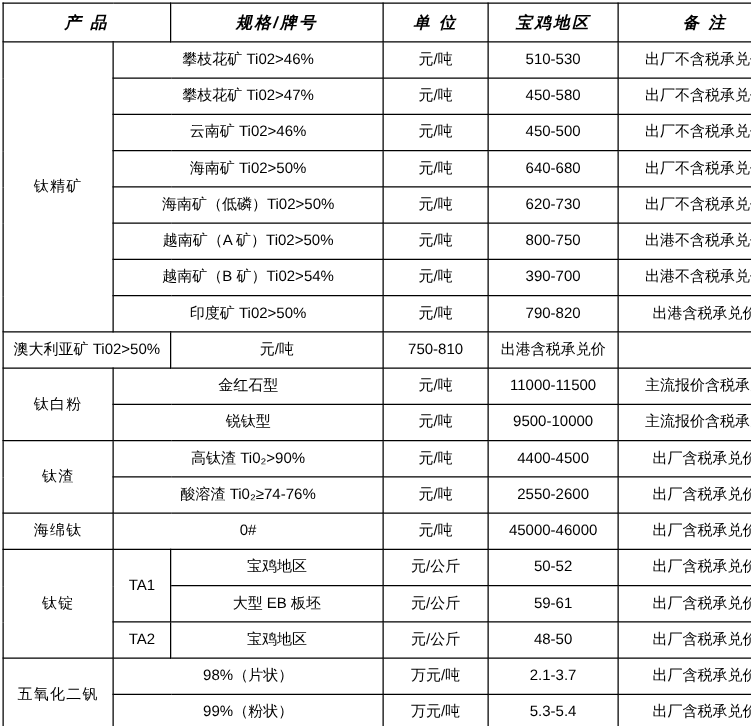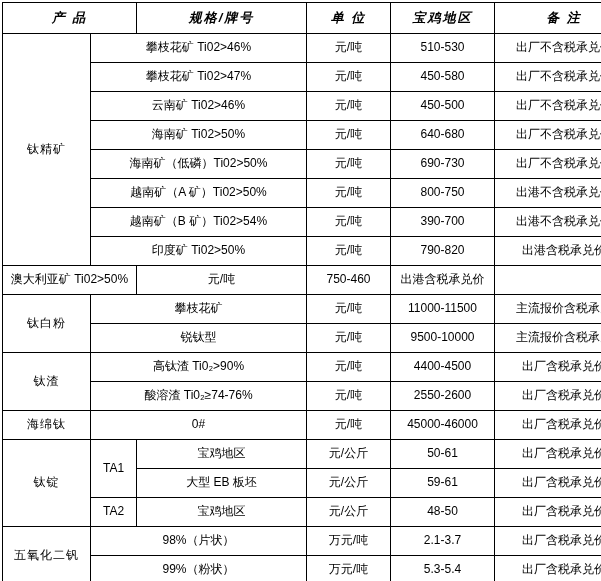--- a/index.html
+++ b/index.html
@@ -100,21 +100,21 @@
       </tr>
       <tr>
         <td class="spec" colspan="2">海南矿 Ti02&gt;50%</td>
         <td class="unit">元/吨</td>
         <td class="price">640-680</td>
         <td class="note">出厂不含税承兑价</td>
       </tr>
       <tr>
         <td class="spec" colspan="2">海南矿（低磷）Ti02&gt;50%</td>
         <td class="unit">元/吨</td>
-        <td class="price">690-730</td>
+        <td class="price">620-730</td>
         <td class="note">出厂不含税承兑价</td>
       </tr>
       <tr>
         <td class="spec" colspan="2">越南矿（A 矿）Ti02&gt;50%</td>
         <td class="unit">元/吨</td>
         <td class="price">800-750</td>
         <td class="note">出港不含税承兑价</td>
       </tr>
       <tr>
         <td class="spec" colspan="2">越南矿（B 矿）Ti02&gt;54%</td>
@@ -124,26 +124,26 @@
       </tr>
       <tr>
         <td class="spec" colspan="2">印度矿 Ti02&gt;50%</td>
         <td class="unit">元/吨</td>
         <td class="price">790-820</td>
         <td class="note">出港含税承兑价</td>
       </tr>
       <tr>
         <td class="spec" colspan="2">澳大利亚矿 Ti02&gt;50%</td>
         <td class="unit">元/吨</td>
-        <td class="price">750-460</td>
+        <td class="price">750-810</td>
         <td class="note">出港含税承兑价</td>
       </tr>
       <tr>
         <td class="cat" rowspan="2">钛白粉</td>
-        <td class="spec" colspan="2">攀枝花矿</td>
+        <td class="spec" colspan="2">金红石型</td>
         <td class="unit">元/吨</td>
         <td class="price">11000-11500</td>
         <td class="note">主流报价含税承兑</td>
       </tr>
       <tr>
         <td class="spec" colspan="2">锐钛型</td>
         <td class="unit">元/吨</td>
         <td class="price">9500-10000</td>
         <td class="note">主流报价含税承兑</td>
       </tr>
@@ -165,21 +165,21 @@
         <td class="spec" colspan="2">0#</td>
         <td class="unit">元/吨</td>
         <td class="price">45000-46000</td>
         <td class="note">出厂含税承兑价</td>
       </tr>
       <tr>
         <td class="cat" rowspan="3">钛锭</td>
         <td rowspan="2">TA1</td>
         <td class="spec">宝鸡地区</td>
         <td class="unit">元/公斤</td>
-        <td class="price">50-61</td>
+        <td class="price">50-52</td>
         <td class="note">出厂含税承兑价</td>
       </tr>
       <tr>
         <td class="spec">大型 EB 板坯</td>
         <td class="unit">元/公斤</td>
         <td class="price">59-61</td>
         <td class="note">出厂含税承兑价</td>
       </tr>
       <tr>
         <td>TA2</td>

